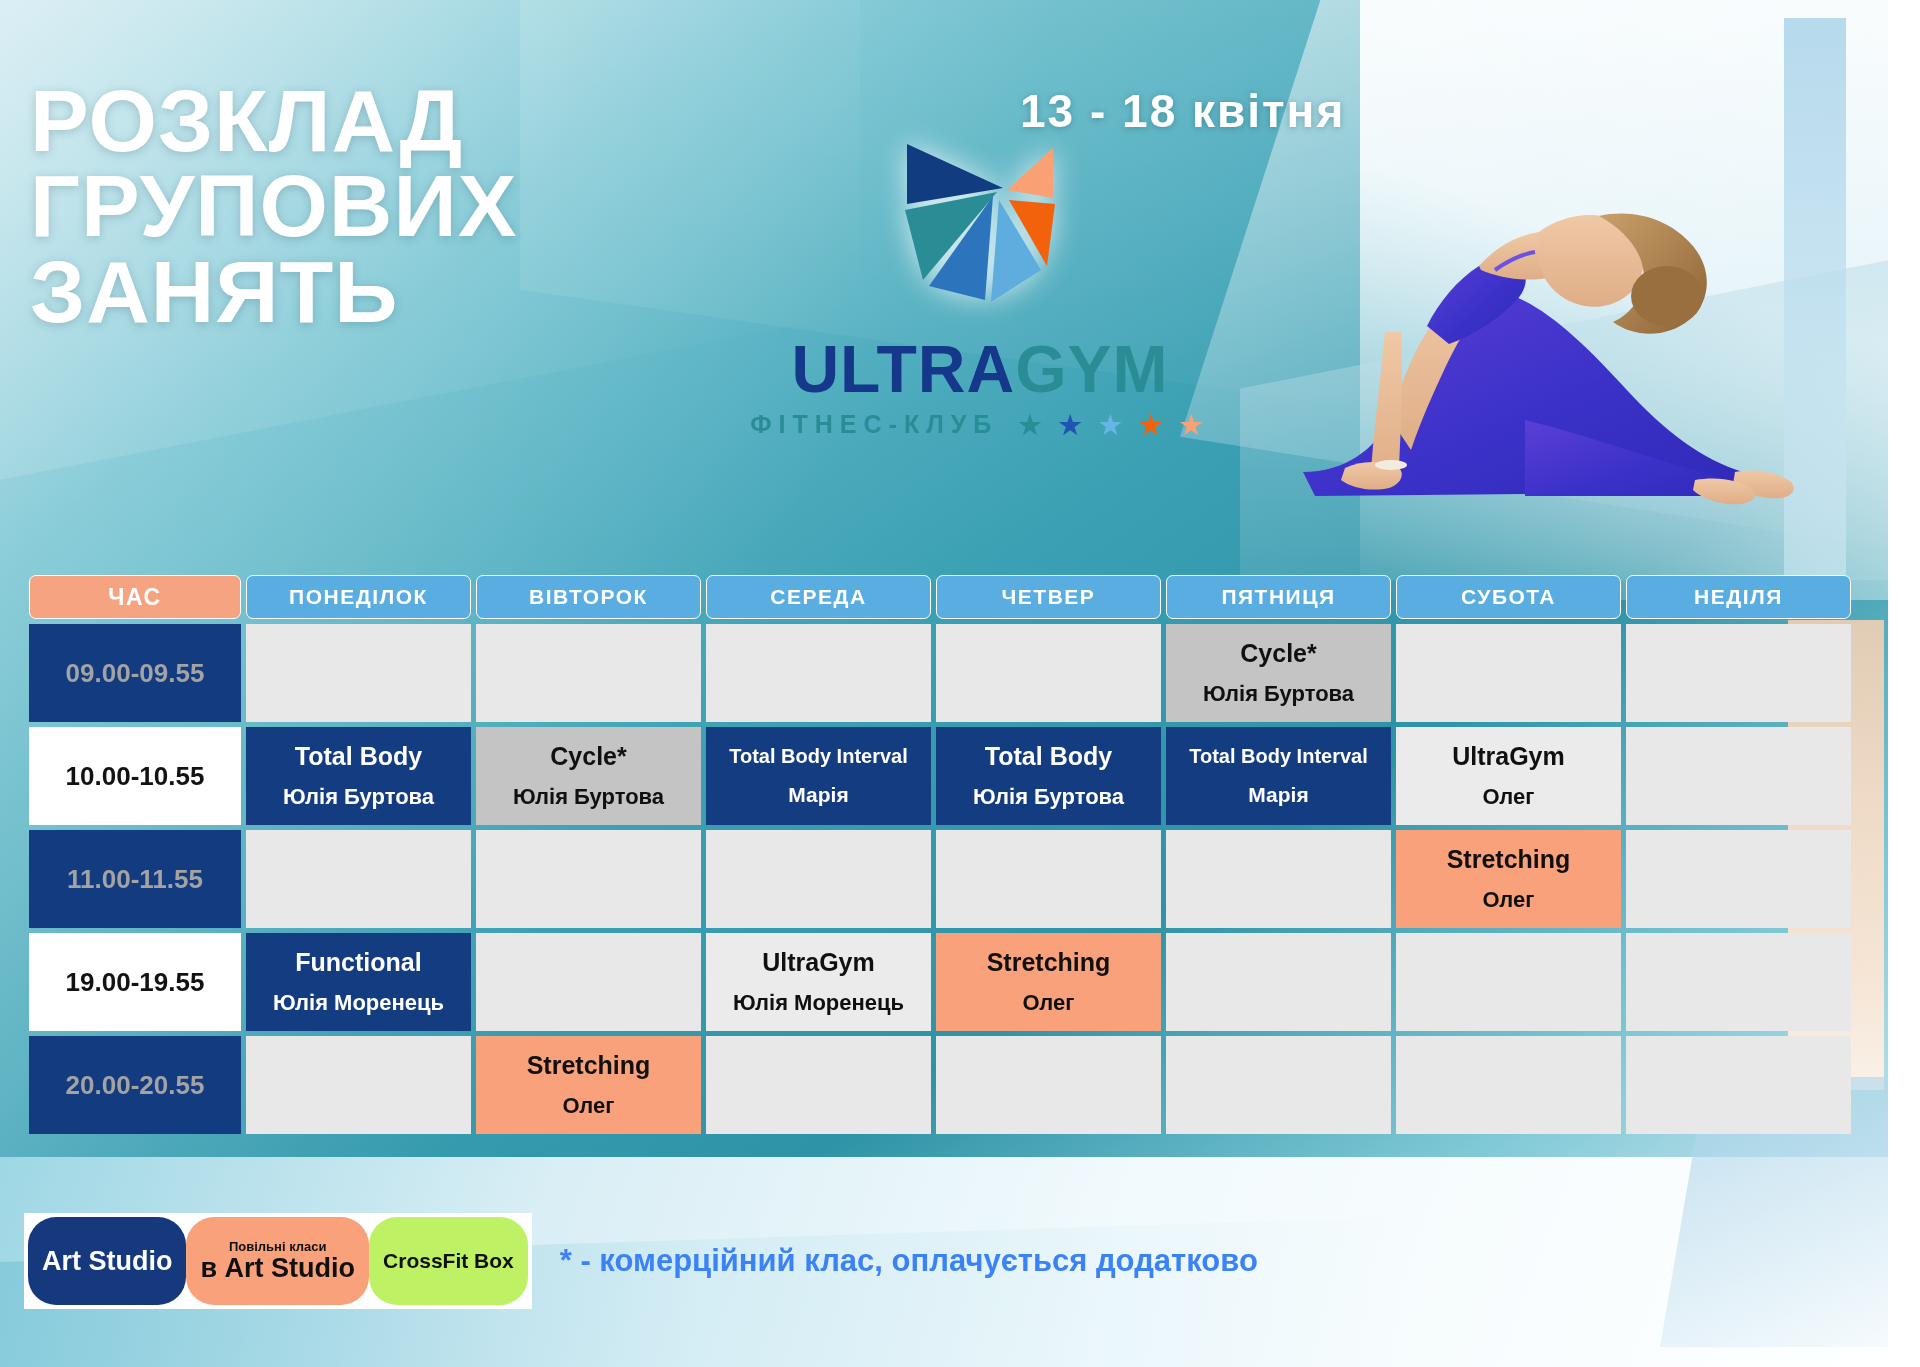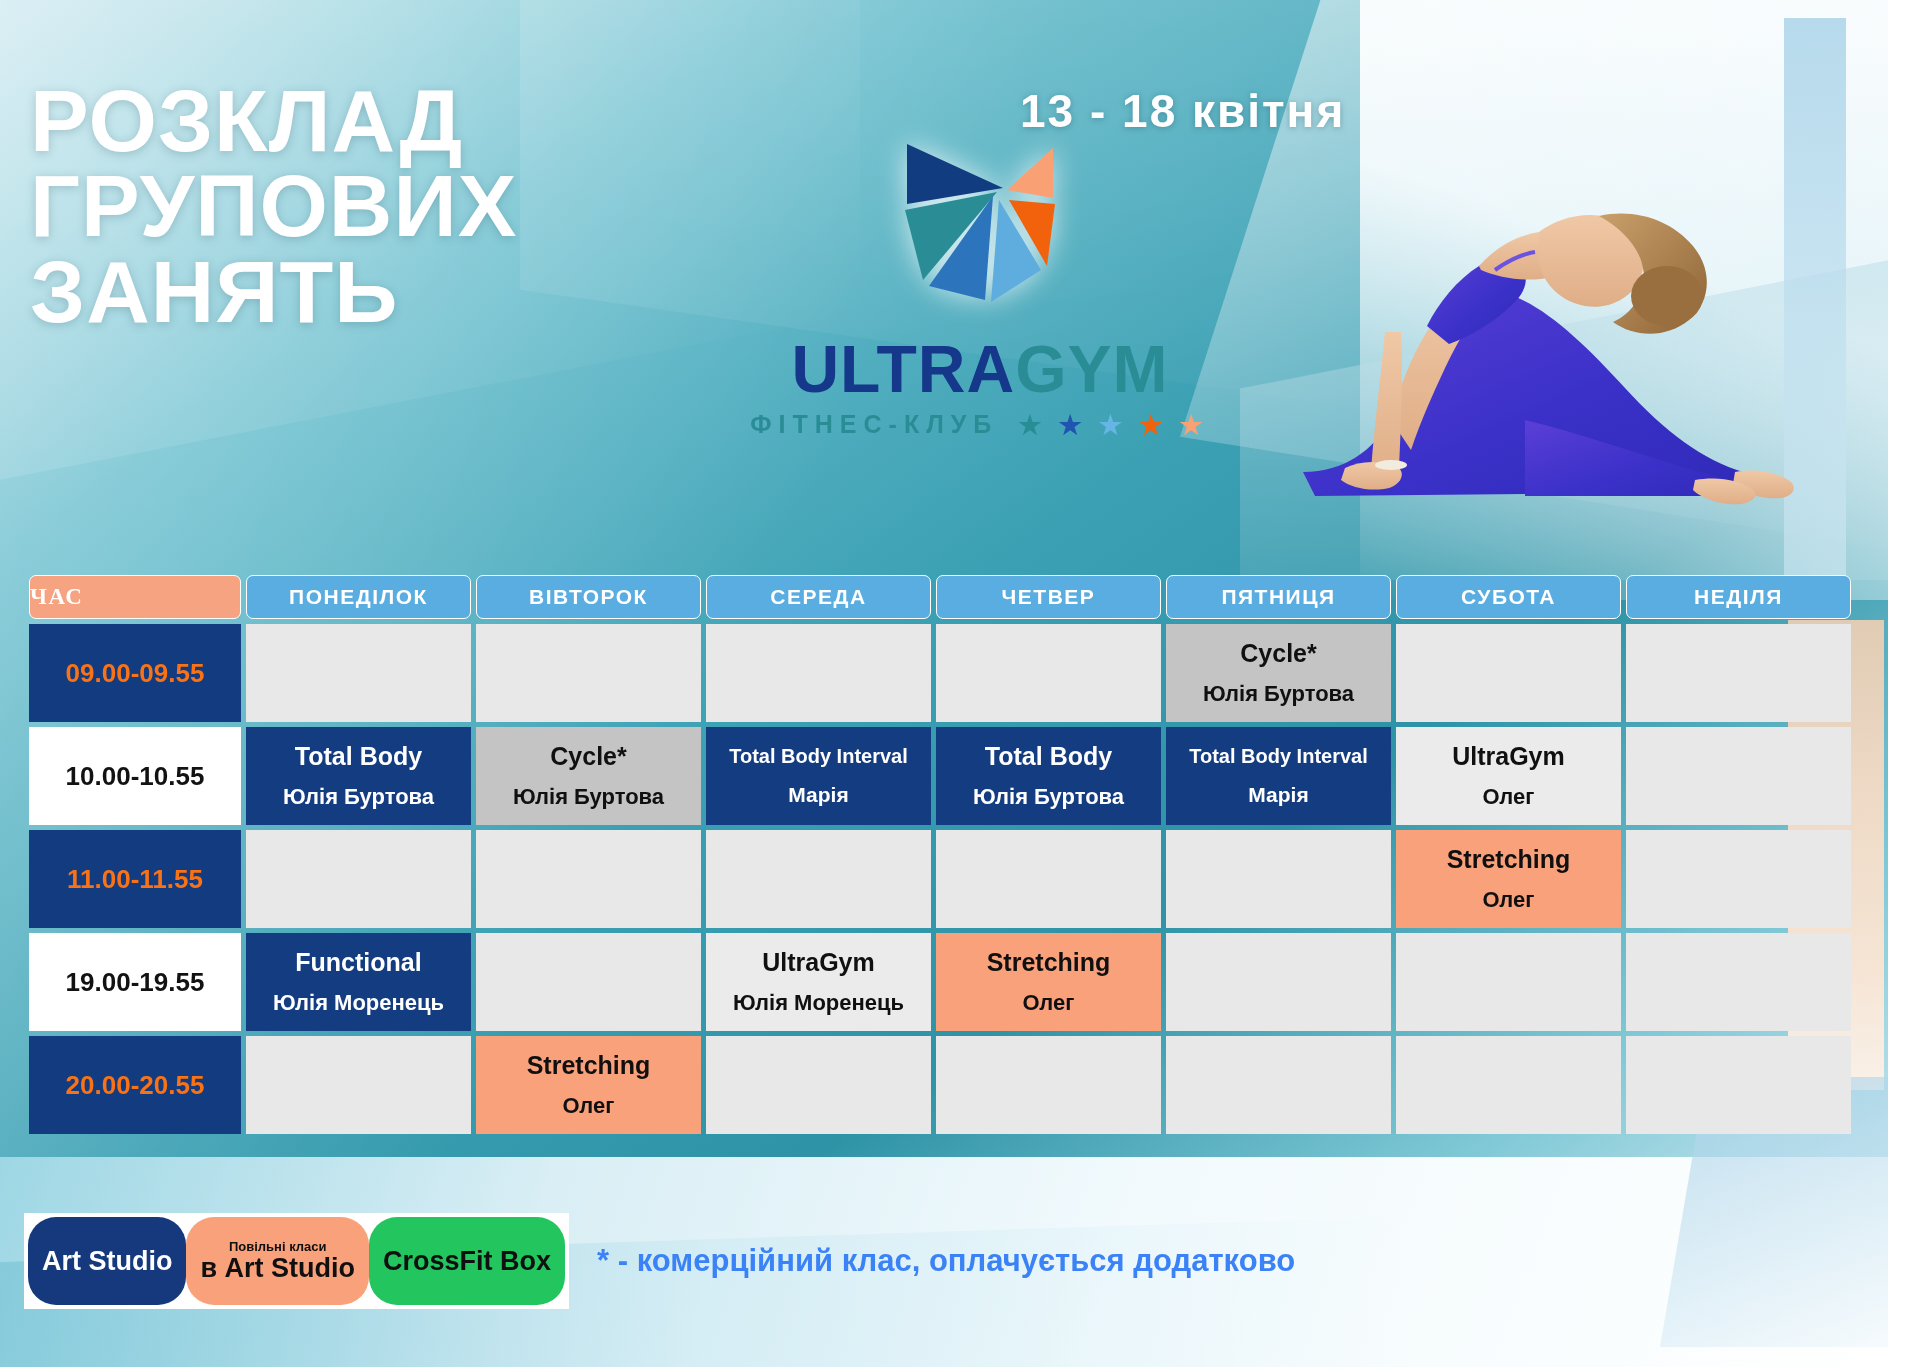--- a/index.html
+++ b/index.html
@@ -107,32 +107,31 @@
   .yoga { position:absolute; left:1195px; top:120px; width:640px; height:440px; z-index:7; }
 
   
   .table-area { position:absolute; left:24px; top:570px; width:1832px; z-index:10; }
   .sched { width:100%; border-collapse:separate; border-spacing:5px 5px; table-layout:fixed; }
   .sched th, .sched td { padding:0; }
   col.timecol { width:212px; }
 
   .hdr-time {
     background:#f6a381; color:#ffffff; font-weight:bold; font-size:23px;
-    letter-spacing:1.5px; height:44px; border-radius:7px; text-align:left;
+    letter-spacing:1.5px; height:44px; border-radius:7px; text-align:center;
     border:1px solid #ffffff;
-    font-family:Liberation Serif, serif;
   }
   .hdr-day {
     background:#59ade0; color:#ffffff; font-weight:bold; font-size:21px;
     letter-spacing:1.5px; height:44px; border-radius:7px; text-align:center;
     border:1px solid #ffffff;
   }
 
   .time-cell { height:98px; text-align:center; font-size:26px; font-weight:bold; }
-  .time-cell.dark { background:#133b80; color:#f97316; }
+  .time-cell.dark { background:#133b80; color:#a3a3a3; }
   .time-cell.light { background:#ffffff; color:#121212; }
 
   .cell { height:98px; text-align:center; vertical-align:middle; }
   .cell.empty { background:#e8e8e8; }
   .cell.blue  { background:#143c80; color:#ffffff; }
   .cell.gray  { background:#c4c4c4; color:#101010; }
   .cell.orange{ background:#f9a17b; color:#101010; }
   .cell.white { background:#ebebeb; color:#101010; }
   .cell .cname { display:block; font-weight:bold; font-size:25px; line-height:1.12; }
   .cell .cname.sm { font-size:20px; }
@@ -145,21 +144,21 @@
   .legend { display:flex; align-items:stretch; background:#ffffff; padding:4px; }
   .lg {
     display:flex; flex-direction:column; justify-content:center; align-items:center;
     padding:23px 14px; min-width:120px; font-weight:bold;border-radius:28px;
   }
   .lg1 { background:#16397e; color:#ffffff; font-size:27px; }
   .lg2 { background:#f9a17b; color:#101010; }
   .lg2 .small { font-size:13px; font-weight:bold; line-height:1.05; }
   .lg2 .big   { font-size:27px; line-height:1.05; }
   .lg3 { background:#c9c9c9; color:#ffffff; font-size:27px; }
-  .lg4 { background:#22c55e; color:#101010; font-size:27px; }
+  .lg4 { background:#bef264; color:#101010; font-size:21px; }
   .note { margin-left:28px; font-size:31px; font-weight:bold; color:#3b82f6; white-space:nowrap; }
 </style>
 </head>
 <body>
 
 <div class="poster">
 
   <div class="bg-teal"></div>
   <div class="bg-white-right"></div>
   <div class="bg-sheen-1"></div>

